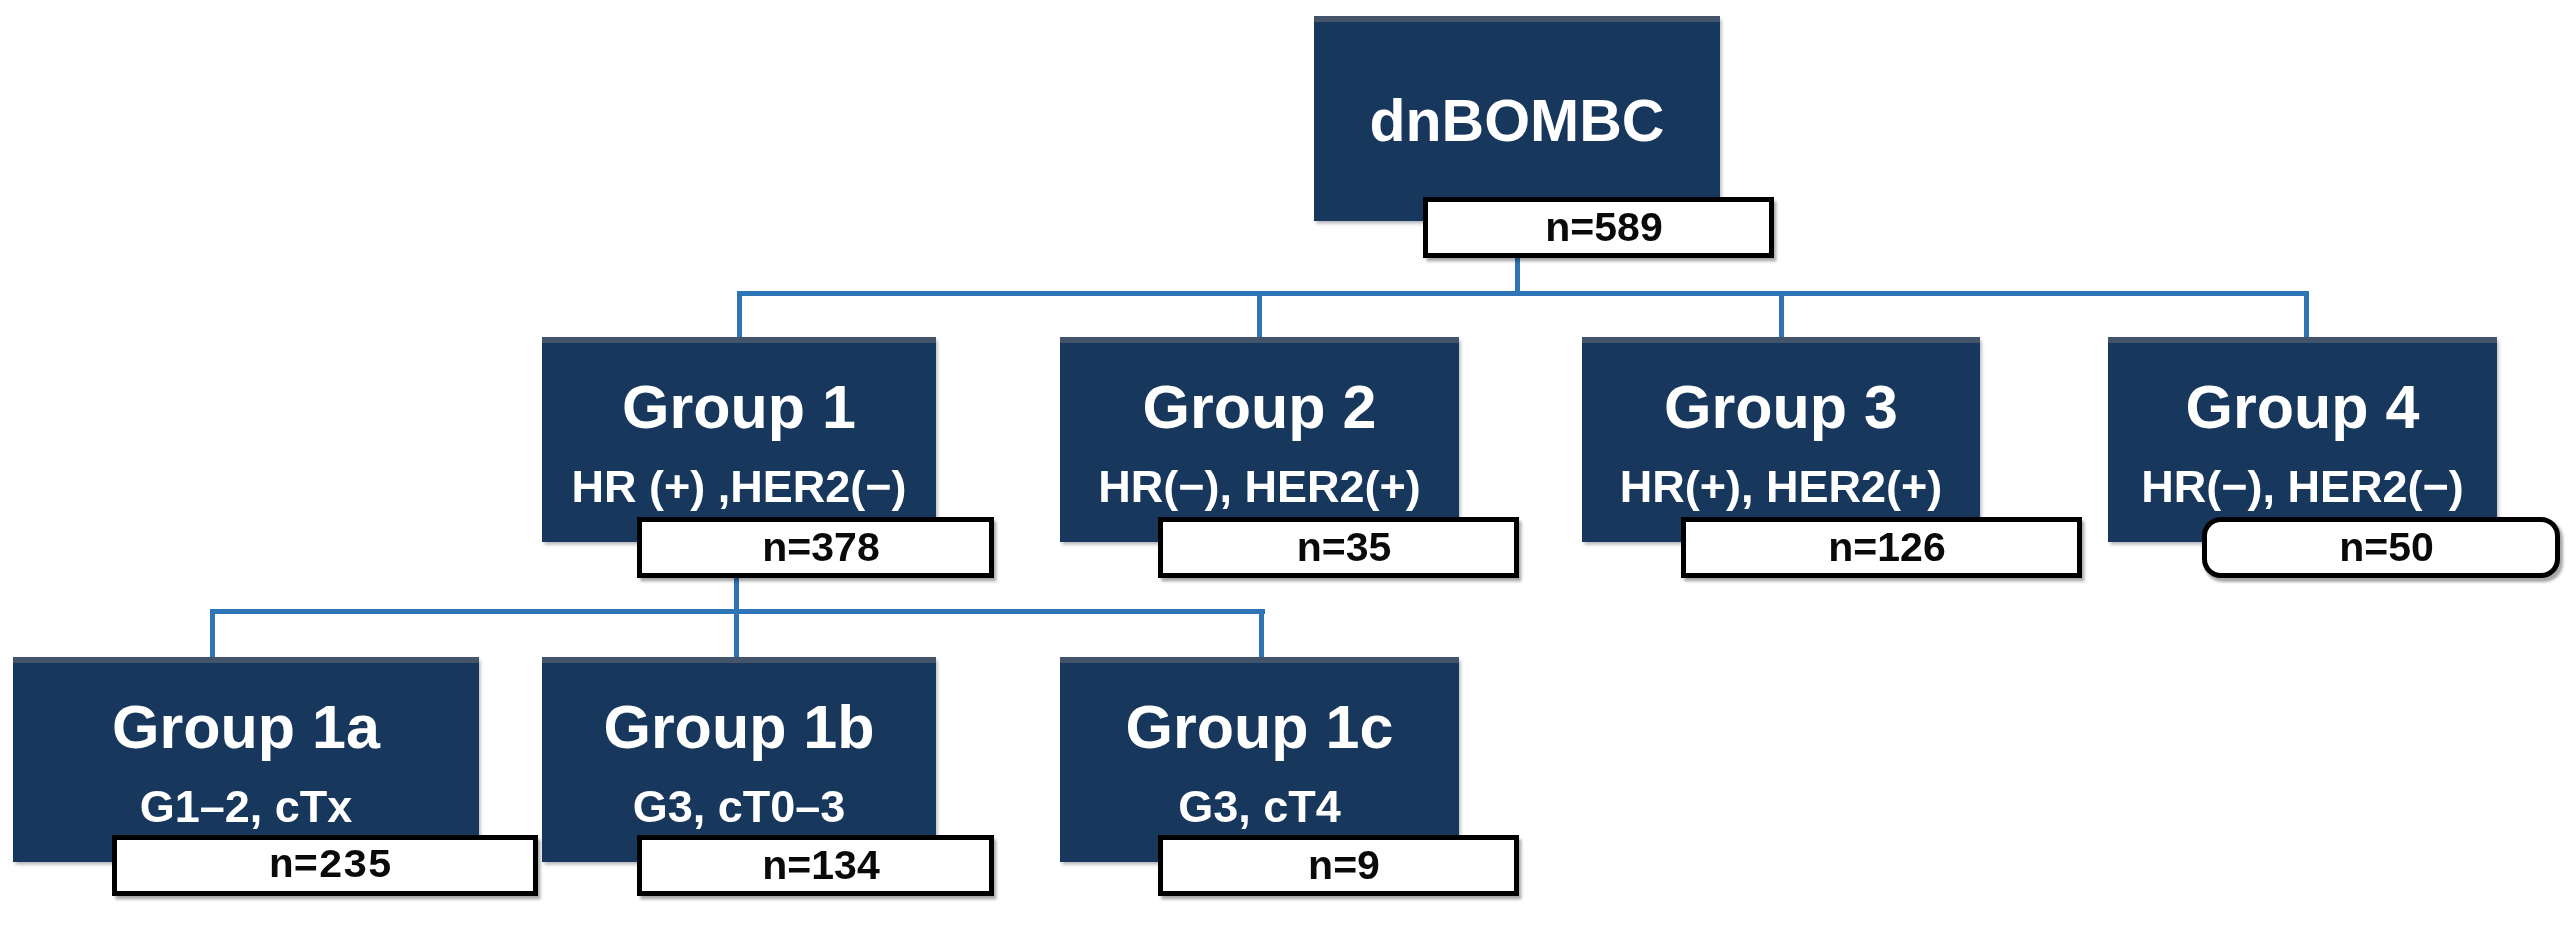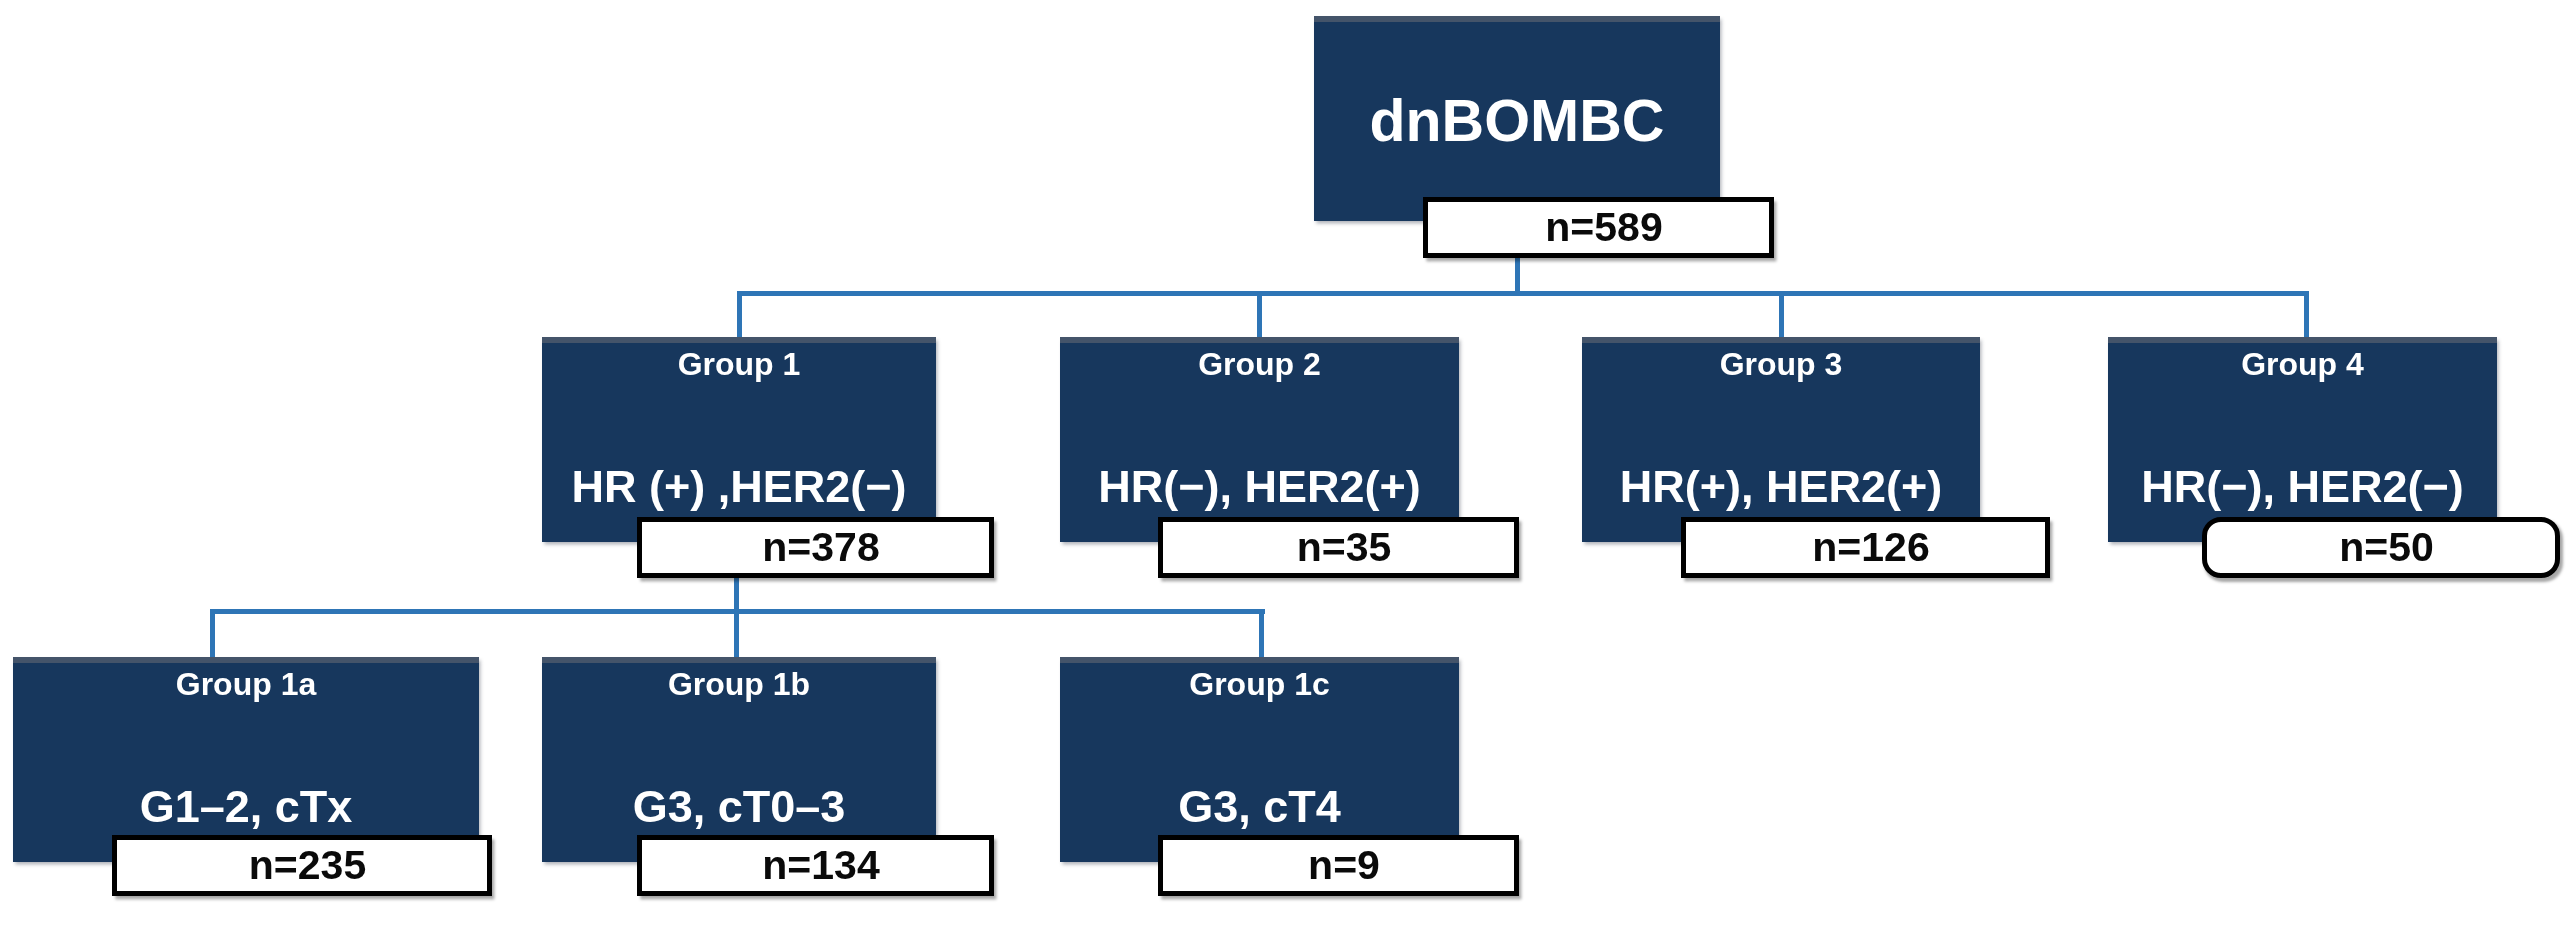--- a/index.html
+++ b/index.html
@@ -20,26 +20,26 @@
     position: absolute;
     height: 205px;
     background: var(--navy, #17375D);
     border-top: 6.4px solid var(--edge, #44546A);
     box-sizing: border-box;
     box-shadow: 2.1px 2.9px 3.6px rgba(25, 35, 55, 0.35);
     z-index: 2;
   }
   .ntitle {
     position: absolute;
-    top: 5px;
+    top: 32px;
     left: 0;
     width: 100%;
     text-align: center;
     color: #ffffff;
-    font-size: 32px;
+    font-size: 61px;
     font-weight: 700;
     white-space: nowrap;
     line-height: 1.05;
   }
   .ntitle.single {
     top: 50%;
     transform: translateY(-50%);
     font-size: 59px;
   }
   .nsub {
@@ -113,33 +113,33 @@
   <div class="nodebox" style="left:1060px; top:337px; width:399px;">
     <div class="ntitle">Group 2</div>
     <div class="nsub">HR(−), HER2(+)</div>
   </div>
   <div class="count" style="left:1158px; top:517px; width:361px;">n=35</div>
 
   <div class="nodebox" style="left:1582px; top:337px; width:398px;">
     <div class="ntitle">Group 3</div>
     <div class="nsub">HR(+), HER2(+)</div>
   </div>
-  <div class="count" style="left:1681px; top:517px; width:369px;">n=126</div>
+  <div class="count" style="left:1681px; top:517px; width:401px;">n=126</div>
 
   <div class="nodebox" style="left:2108px; top:337px; width:389px;">
     <div class="ntitle">Group 4</div>
     <div class="nsub">HR(−), HER2(−)</div>
   </div>
   <div class="count" style="left:2202px; top:517px; width:358px;border-radius:19px;">n=50</div>
 
   <div class="nodebox" style="left:13px; top:657px; width:466px;">
     <div class="ntitle">Group 1a</div>
     <div class="nsub">G1–2, cTx</div>
   </div>
-  <div class="count" style="left:112px; top:835px; width:380px;">n=235</div>
+  <div class="count" style="left:112px; top:835px; width:426px;font-family:Liberation Mono, monospace;">n=235</div>
 
   <div class="nodebox" style="left:542px; top:657px; width:394px;">
     <div class="ntitle">Group 1b</div>
     <div class="nsub">G3, cT0–3</div>
   </div>
   <div class="count" style="left:637px; top:835px; width:357px;">n=134</div>
 
   <div class="nodebox" style="left:1060px; top:657px; width:399px;">
     <div class="ntitle">Group 1c</div>
     <div class="nsub">G3, cT4</div>

